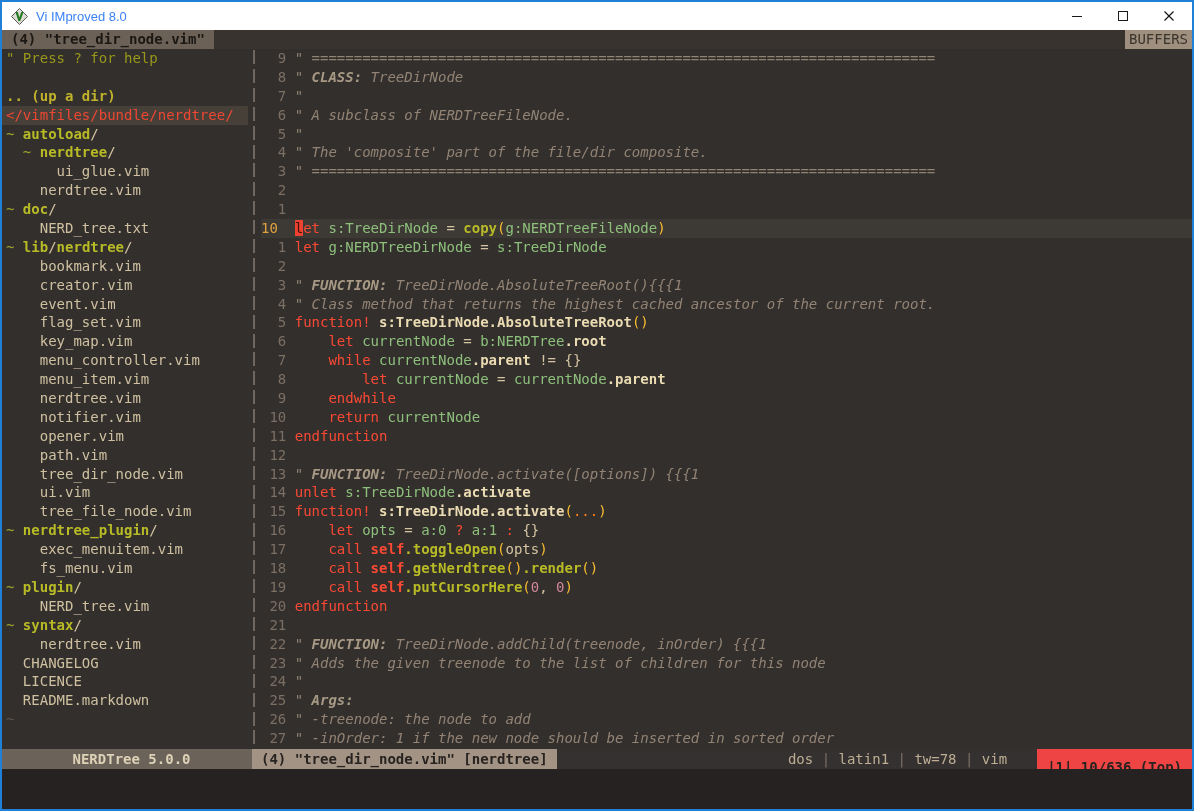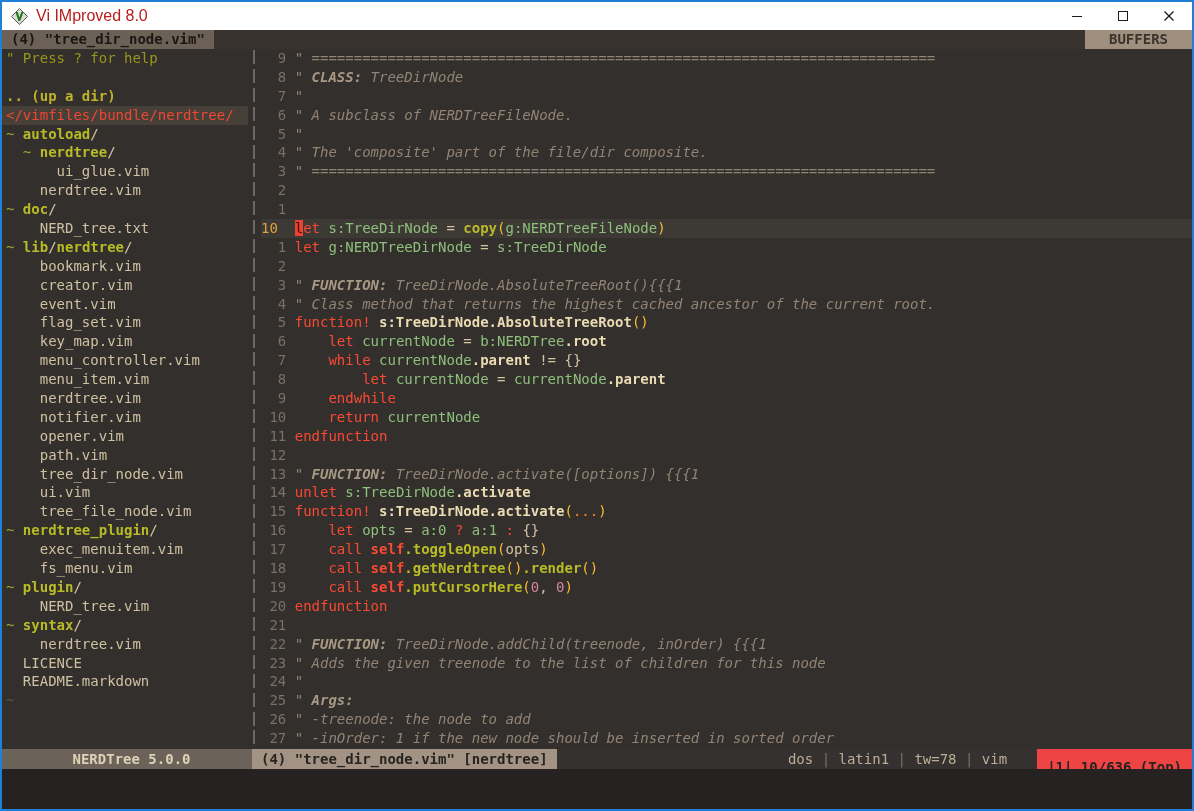--- a/index.html
+++ b/index.html
@@ -2,28 +2,28 @@
 <html><head>
 <meta charset="utf-8">
 <style>
   html,body{margin:0;padding:0;background:#555;}
   .window{width:1194px;height:811px;box-sizing:border-box;border:2px solid #2080d8;
     display:flex;flex-direction:column;background:#322f2d;
     font-family:"DejaVu Sans Mono",monospace;}
   
   .titlebar{height:28px;background:#ffffff;display:flex;align-items:center;flex:0 0 auto;}
   .appicon{margin-left:9px;display:flex;align-items:center;}
-  .title{margin-left:8px;font-family:"Liberation Sans",sans-serif;font-size:16px;color:#b91c1c;text-align:right;}
+  .title{margin-left:8px;font-family:"Liberation Sans",sans-serif;font-size:13px;color:#3b82f6;text-align:right;}
   .winbtns{margin-left:auto;display:flex;height:100%;}
   .winbtn{width:46px;display:flex;align-items:center;justify-content:center;cursor:default;}
   
   .tabline{height:19px;background:#39332f;display:flex;flex:0 0 auto;font-size:14px;}
   .tab{background:#6c6157;color:#1b1713;font-weight:bold;padding:0 9px;white-space:pre;line-height:19px;}
   .tab-fill{flex:1;}
-  .buffers{background:#9e8f7e;color:#3a342c;font-weight:bold;padding:0 24px;line-height:19px;}
+  .buffers{background:#9e8f7e;color:#3a342c;font-weight:normal;padding:0 4px;line-height:19px;}
   
   .main{flex:0 0 auto;height:700px;display:flex;overflow:hidden;}
   .pane{overflow:hidden;}
   .nerdtree{width:246px;flex:0 0 auto;}
   .vsep{width:13px;flex:0 0 auto;position:relative;}
   .vsep-line{position:absolute;left:5px;top:1px;bottom:0;width:2px;
     background:repeating-linear-gradient(to bottom,#6f675f 0 14px,transparent 14px 18.9px);}
   .editor{flex:1;}
   .row{height:18.9px;line-height:18.9px;white-space:pre;font-size:14px;overflow:hidden;}
   .curline{background:#3d3935;}
@@ -131,20 +131,21 @@
         <div class="row nt"><span class="nt-plain">    </span><span class="nt-file">tree_dir_node.vim</span></div>
         <div class="row nt"><span class="nt-plain">    </span><span class="nt-file">ui.vim</span></div>
         <div class="row nt"><span class="nt-plain">    </span><span class="nt-file">tree_file_node.vim</span></div>
         <div class="row nt"><span class="nt-tilde">~ </span><span class="nt-dir">nerdtree_plugin</span><span class="nt-slash">/</span></div>
         <div class="row nt"><span class="nt-plain">    </span><span class="nt-file">exec_menuitem.vim</span></div>
         <div class="row nt"><span class="nt-plain">    </span><span class="nt-file">fs_menu.vim</span></div>
         <div class="row nt"><span class="nt-tilde">~ </span><span class="nt-dir">plugin</span><span class="nt-slash">/</span></div>
         <div class="row nt"><span class="nt-plain">    </span><span class="nt-file">NERD_tree.vim</span></div>
         <div class="row nt"><span class="nt-tilde">~ </span><span class="nt-dir">syntax</span><span class="nt-slash">/</span></div>
         <div class="row nt"><span class="nt-plain">    </span><span class="nt-file">nerdtree.vim</span></div>
+        <div class="row nt"><span class="nt-plain">  </span><span class="nt-file">CHANGELOG</span></div>
         <div class="row nt"><span class="nt-plain">  </span><span class="nt-file">LICENCE</span></div>
         <div class="row nt"><span class="nt-plain">  </span><span class="nt-file">README.markdown</span></div>
         <div class="row nt"><span class="nt-eob">~</span></div>
       </div>
     <div class="vsep">
         <div class="vsep-line"></div>
       </div>
     <div class="pane editor" id="edpane">
         <div class="row code"><span class="lnum">  9 </span><span class="tok-c">" ==========================================================================</span></div>
         <div class="row code"><span class="lnum">  8 </span><span class="tok-c">" </span><span class="tok-cb">CLASS:</span><span class="tok-c"> TreeDirNode</span></div>

